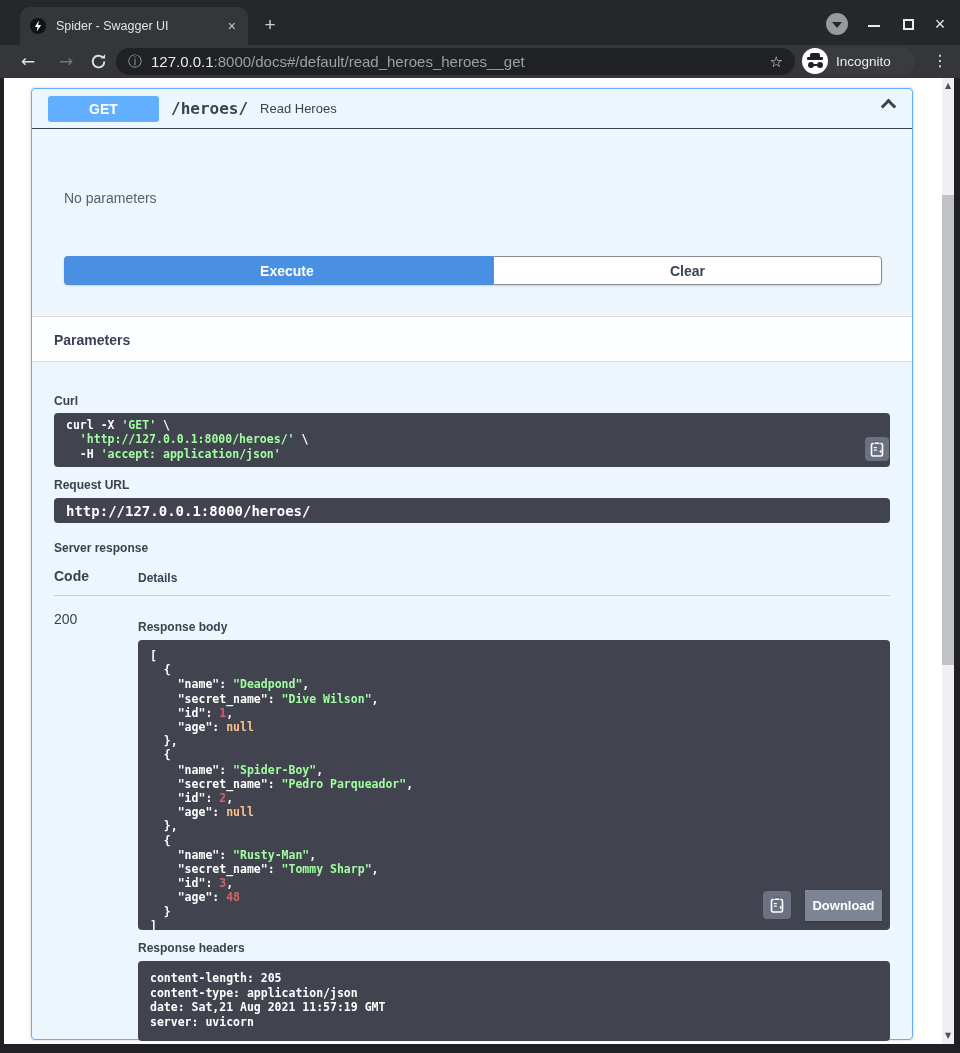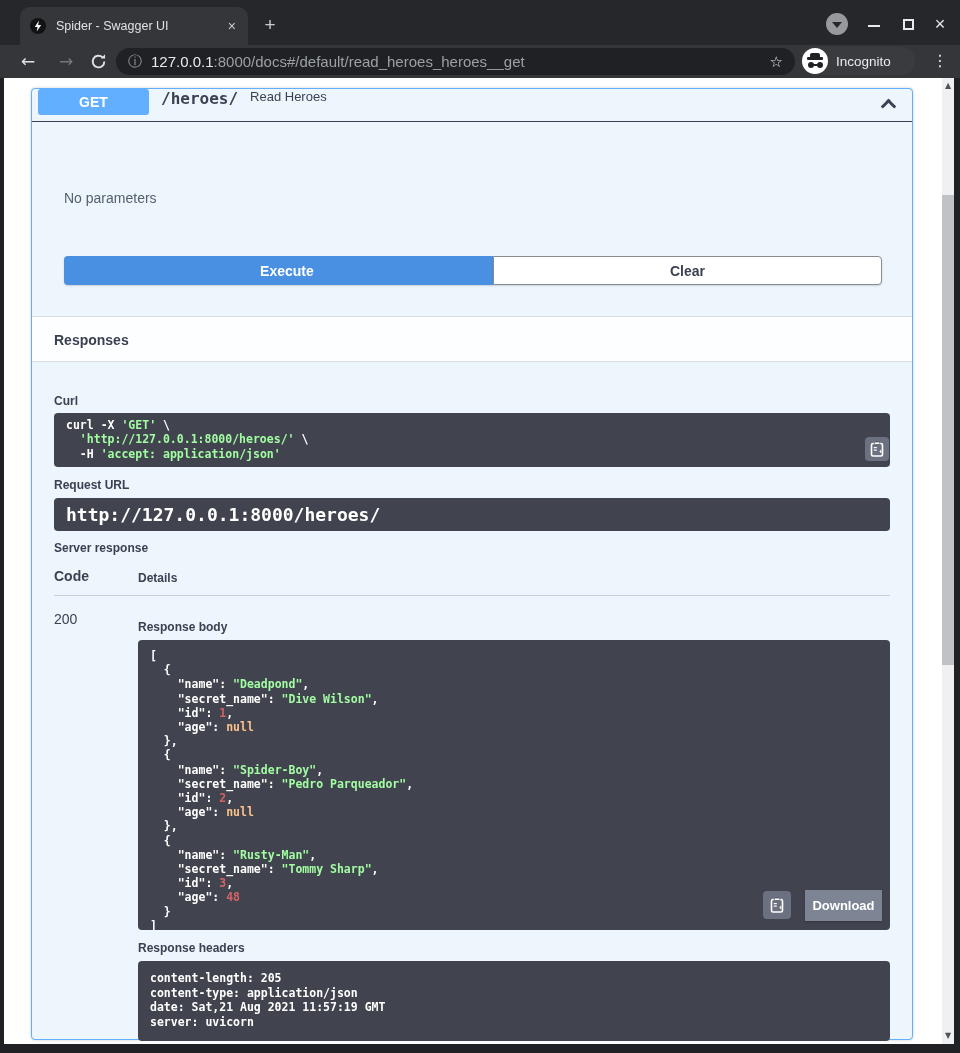--- a/index.html
+++ b/index.html
@@ -50,21 +50,21 @@
   .bottom-edge { left:0; top:1044px; width:960px; height:9px; background:#202124; }
 
   
   .scrollbar { left:942px; top:0; width:12px; height:966px; background:#f0f0f3; }
   .sb-arrow { left:0; width:12px; height:12px; text-align:center; font-size:8px; color:#505357; line-height:12px; font-family:"DejaVu Sans", sans-serif; }
   .sb-up { top:2px; } .sb-down { top:952px; }
   .sb-thumb { left:0; top:117px; width:12px; height:470px; background:#c0c2c6; }
 
   
   .opblock { left:31px; top:10px; width:882px; height:952px; background:#edf5fd; border:1px solid #61affe; border-radius:4px; box-shadow:0 0 3px rgba(0,0,0,.19); }
-  .op-summary { left:0; top:0; width:880px; height:33px; display:flex; padding-left:6px; border-bottom:1px solid #3b4151; cursor:pointer; }
+  .op-summary { left:0; top:0; width:880px; height:40px; display:flex; align-items:center; padding-left:16px; border-bottom:1px solid #3b4151; cursor:pointer; }
   .method-badge { width:111px; height:26px; background:#61affe; border-radius:3px; color:#ffffff; font-weight:bold; font-size:14px; display:flex; align-items:center; justify-content:center; flex:none; }
   .op-path { margin-left:12px; font-family:"DejaVu Sans Mono", monospace; font-weight:bold; font-size:16px; color:#3b4151; }
   .op-desc { margin-left:12px; font-size:13px; color:#3b4151; }
   .chevron-up { right:18px; top:12px; width:11px; height:11px; border-top:3px solid #3b4151; border-right:3px solid #3b4151; transform:rotate(-45deg); }
 
   .band { left:0; width:880px; background:rgba(255,255,255,.85); }
   .params-band { top:33px; height:55px; border-bottom:1px solid rgba(59,65,81,.18); }
   .params-title { left:22px; top:19px; font-size:14px; font-weight:bold; color:#3b4151; }
   .tab-underline { left:15px; bottom:6px; width:92px; height:4px; background:#61affe; }
   .cancel-btn { right:21px; top:13px; width:94px; height:29px; border:2px solid #f93e3e; border-radius:4px; background:transparent; color:#f93e3e; font-weight:bold; font-size:13px; display:flex; align-items:center; justify-content:center; cursor:pointer; }
@@ -77,21 +77,21 @@
   .responses-band { top:227px; height:46px; border-top:1px solid rgba(59,65,81,.18); border-bottom:1px solid rgba(59,65,81,.18); }
   .responses-title { left:22px; top:15px; font-size:14px; font-weight:bold; color:#3b4151; }
 
   .mini-label { font-size:12px; font-weight:bold; color:#3b4151; }
   .curl-label { left:22px; top:305px; }
   .codeblock { background:#41444e; border-radius:4px; font-family:"DejaVu Sans Mono", monospace; font-weight:bold; color:#ffffff; white-space:pre; overflow:hidden; }
   .curl-block { left:22px; top:324px; width:836px; height:54px; font-size:11.5px; line-height:14.4px; padding:5px 12px; }
   .copy-btn { width:24px; height:24px; background:#6b7180; border-radius:4px; display:flex; align-items:center; justify-content:center; cursor:pointer; }
   .curl-copy { right:5px; bottom:4px; }
   .requrl-label { left:22px; top:389px; }
-  .requrl-block { left:22px; top:409px; width:836px; height:33px; font-size:18px; display:flex; align-items:center; padding:4px 12px; }
+  .requrl-block { left:22px; top:409px; width:836px; height:25px; font-size:14px; display:flex; align-items:center; padding:4px 12px; }
   .serverresp-label { left:22px; top:452px; }
   .code-header { left:22px; top:479px; font-size:14px; font-weight:bold; color:#3b4151; }
   .details-header { left:106px; top:482px; }
   .table-divider { left:22px; top:506px; width:836px; height:1px; background:rgba(59,65,81,.22); }
   .status-code { left:22px; top:522px; font-size:14px; color:#3b4151; }
   .respbody-label { left:106px; top:531px; }
   .json-block { left:106px; top:551px; width:752px; height:290px; font-size:11.5px; line-height:14.2px; padding:9px 12px; }
   .json-copy { left:731px; top:802px; width:28px; height:28px; }
   .download-btn { left:773px; top:801px; width:77px; height:31px; background:#7d8493; border:none; border-radius:0; color:#ffffff; font-weight:bold; font-size:13px; cursor:pointer; box-shadow:0 1px 2px rgba(0,0,0,.2); }
   .respheaders-label { left:106px; top:852px; }
@@ -167,21 +167,21 @@
 
 
     <div class="abs no-params">No parameters</div>
 
     <div class="abs execute-row">
       <button class="btn-execute">Execute</button>
       <button class="btn-clear">Clear</button>
     </div>
 
     <div class="abs band responses-band">
-      <span class="abs responses-title">Responses</span>
+      <span class="abs responses-title">Parameters</span>
     </div>
 
     <span class="abs mini-label curl-label">Curl</span>
     <div class="abs codeblock curl-block"><div><span class="tok-b">curl</span><span class="tok-p"> </span><span class="tok-b">-X</span><span class="tok-p"> </span><span class="tok-s">'GET'</span><span class="tok-p"> \</span></div><div><span class="tok-p">  </span><span class="tok-s">'http://127.0.0.1:8000/heroes/'</span><span class="tok-p"> \</span></div><div><span class="tok-p">  </span><span class="tok-b">-H</span><span class="tok-p"> </span><span class="tok-s">'accept: application/json'</span></div></div>
     <div class="abs copy-btn curl-copy" style="position:absolute; left:833px; top:348px;">
       <svg width="14" height="16" viewBox="0 0 14 16">
         <rect x="1.5" y="2.5" width="11" height="12.5" rx="1.5" fill="none" stroke="#fff" stroke-width="1.6"></rect>
         <rect x="4.2" y="1" width="5.6" height="2.6" rx="0.8" fill="#fff" stroke="#41444e" stroke-width="0.7"></rect>
         <rect x="3.8" y="6" width="3" height="1.2" fill="#fff"></rect>
         <rect x="3.8" y="8.5" width="3" height="1.2" fill="#fff"></rect>

